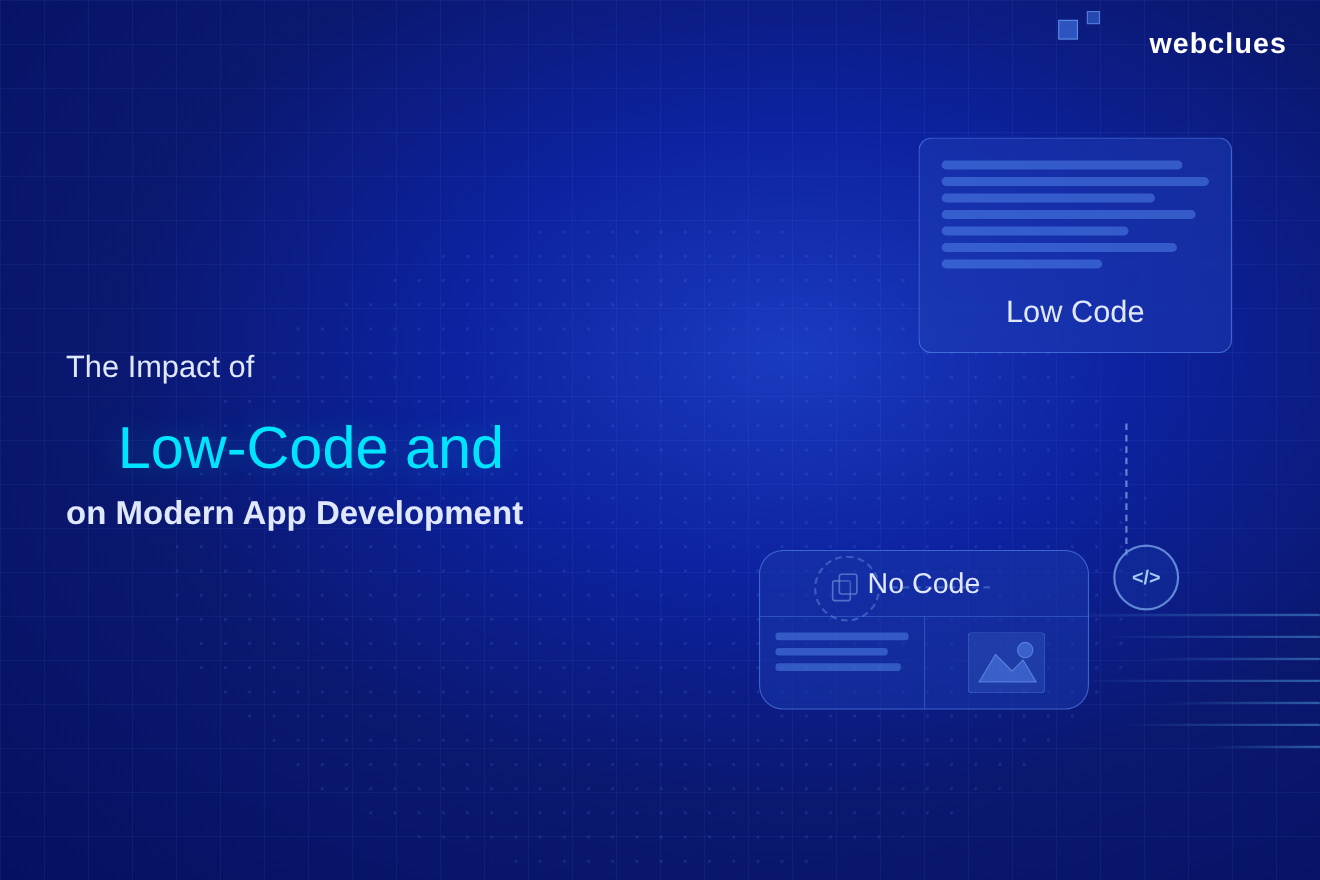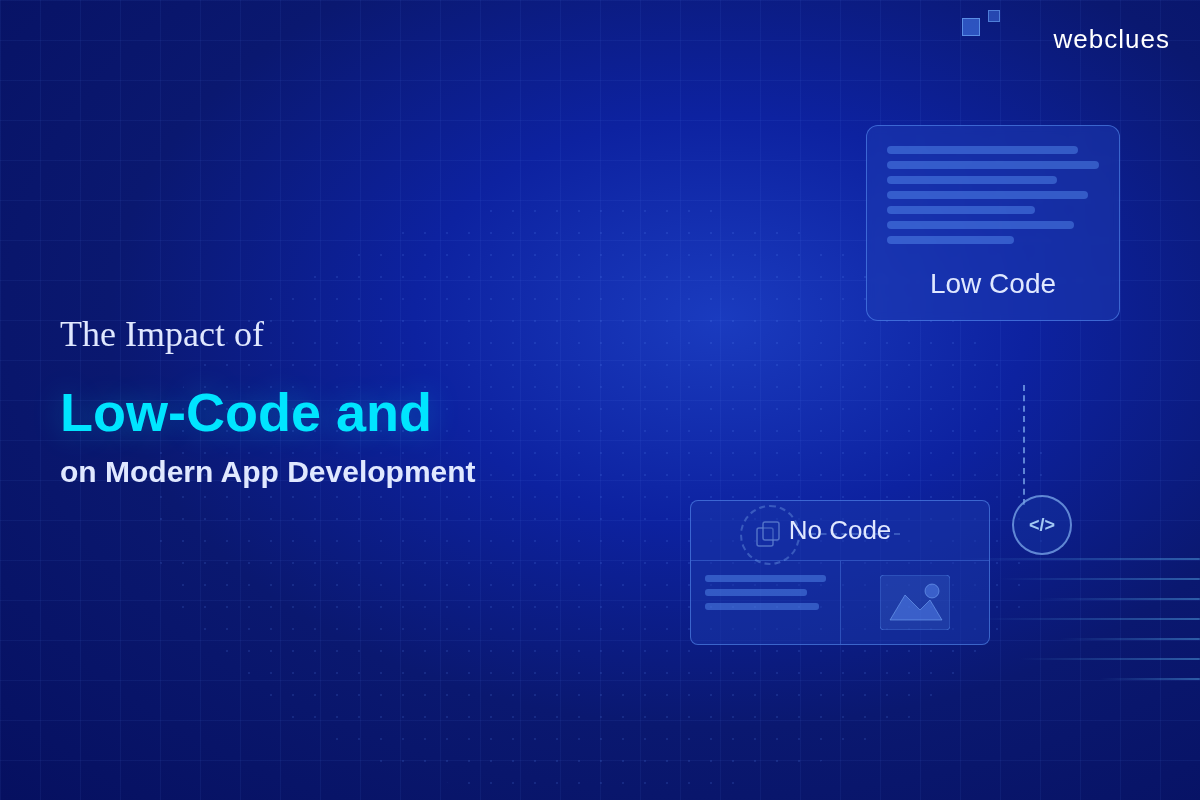--- a/index.html
+++ b/index.html
@@ -71,55 +71,55 @@
     }
 
     
     .left-section {
       flex: 1;
       padding-right: 40px;
     }
 
     .subtitle {
       color: #e0e8ff;
-      font-size: 36px;
+      font-size: 28px;
       font-weight: 400;
       margin-bottom: 24px;
       line-height: 1.3;
-      font-family: Liberation Serif, serif;
     }
 
     .main-title {
       color: #00e5ff;
       font-size: 54px;
-      font-weight: 700;
+      font-weight: 400;
       line-height: 1.15;
       margin-bottom: 12px;
       text-shadow: 0 0 30px rgba(0,220,255,0.3);
+      margin-left: 47px;
     }
 
     .sub-title {
       color: #e0e8ff;
       font-size: 30px;
       font-weight: 700;
     }
 
     
     .right-section {
       width: 500px;
       position: relative;
       height: 650px;
     }
 
     
     .low-code-card {
       position: absolute;
       top: 50px;
       right: 20px;
-      width: 254px;
+      width: 285px;
       background: rgba(30,60,180,0.5);
       border: 1.5px solid rgba(100,160,255,0.5);
       border-radius: 12px;
       padding: 20px;
       backdrop-filter: blur(4px);
       margin-left: 16px;
     }
 
     .card-lines {
       margin-bottom: 16px;
@@ -177,21 +177,21 @@
     }
 
     
     .no-code-card {
       position: absolute;
       bottom: 80px;
       left: 50px;
       width: 300px;
       background: rgba(25,55,170,0.55);
       border: 1.5px solid rgba(100,160,255,0.5);
-      border-radius: 8px;
+      border-radius: 22px;
       overflow: hidden;
     }
 
     .no-code-header {
       padding: 14px 20px;
       color: #e0e8ff;
       font-size: 26px;
       font-weight: 500;
       text-align: center;
       border-bottom: 1px solid rgba(100,160,255,0.3);
@@ -252,21 +252,21 @@
       justify-content: center;
     }
 
     
     .brand {
       position: absolute;
       top: 24px;
       right: 30px;
       color: white;
       font-size: 26px;
-      font-weight: 400;
+      font-weight: 700;
       letter-spacing: 1px;
       margin-left: 20px;
     }
 
     
     .deco-sq1 {
       position: absolute;
       top: 18px;
       right: 220px;
       width: 18px;

